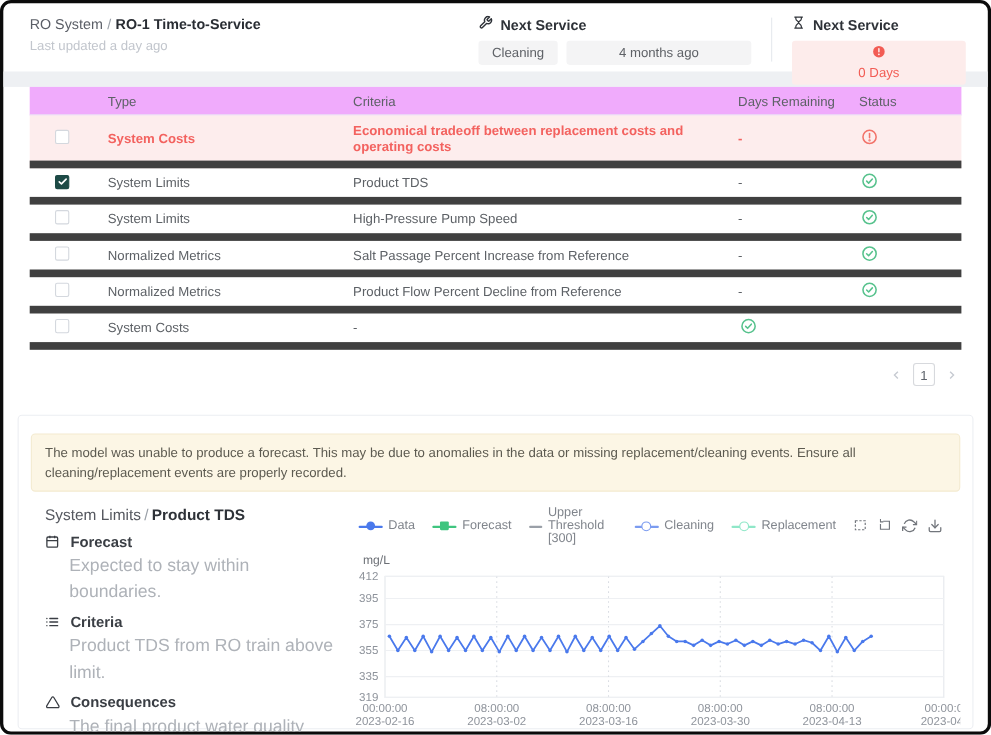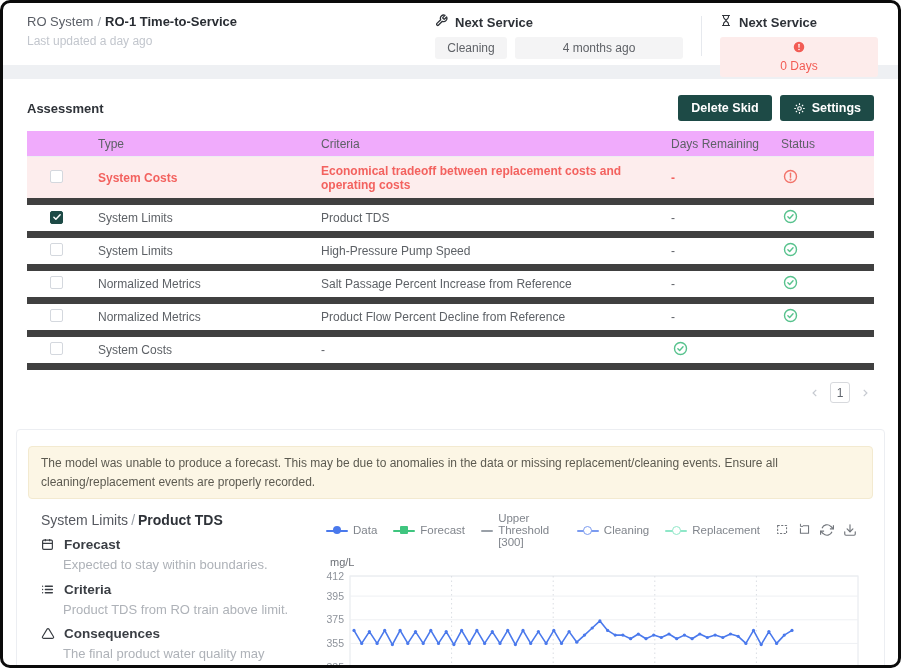--- a/index.html
+++ b/index.html
@@ -58,21 +58,21 @@
                  padding:16px 11px 6px 11px; height:286px; }
   .banner { background:#fcf6e5; border:1px solid #f3ead0; border-radius:4px; padding:7px 12px;
             font-size:12px; color:#5c5a50; line-height:1.55; margin-bottom:11px; }
   .detail-row { display:flex; }
   .left-pane { width:288px; padding:2px 10px 0 13px; flex-shrink:0; }
   .lp-crumb { font-size:14px; color:#55585f; margin-bottom:9px; }
   .lp-crumb .sep { color:#9aa0a8; margin:0 3px; }
   .lp-crumb b { color:#2e3238; }
   .section { margin-bottom:7px; }
   .sec-title { display:flex; align-items:center; gap:8px; font-size:13.5px; font-weight:bold; color:#3a3e44; }
-  .sec-body { font-size:13px; color:#aeb2b8; line-height:1.5; margin:3px 0 4px 22px; }
+  .sec-body { font-size:16px; color:#aeb2b8; line-height:1.5; margin:3px 0 4px 22px; }
 
   .chart-pane { flex:1; overflow:hidden; position:relative; }
   .legend-row { display:flex; align-items:center; font-size:11.5px; color:#80858c; gap:16px; padding:2px 2px 0 10px; }
   .legend-item { display:flex; align-items:center; gap:5px; cursor:pointer; }
   .lg-marker { position:relative; width:22px; height:10px; display:inline-block; }
   .lg-line { position:absolute; left:0; right:0; top:4.5px; height:2px; border-radius:1px; }
   .lg-dot { position:absolute; left:7px; top:1px; width:8px; height:8px; border-radius:50%; }
   .lg-sq { position:absolute; left:7px; top:1px; width:8px; height:8px; border-radius:1px; }
   .lg-hollow { position:absolute; left:6.5px; top:0.5px; width:9px; height:9px; border-radius:50%; background:#fff; border:1.8px solid; }
   .toolbox { margin-left:auto; display:flex; gap:9px; padding-right:14px; }
@@ -128,37 +128,20 @@
             <span>0 Days</span>
           </span>
         </div>
       </div>
     </div>
   </div>
 
   <div class="grayband"></div>
 
   <div class="assessment">
-    <div class="assess-head">
-      <div class="assess-title">Assessment</div>
-      <div class="btns">
-        <button class="btn">
-            <span>Delete Skid</span>
-          </button>
-        <button class="btn">
-          <span style="display:flex">
-            <svg width="13" height="13" viewBox="0 0 16 16" fill="none" stroke="#fff" stroke-width="1.4">
-                <circle cx="8" cy="8" r="2.2"></circle>
-                <path d="M8 1.6v2M8 12.4v2M1.6 8h2M12.4 8h2M3.5 3.5l1.4 1.4M11.1 11.1l1.4 1.4M12.5 3.5l-1.4 1.4M4.9 11.1l-1.4 1.4"></path>
-              </svg>
-          </span>
-          <span>Settings</span>
-        </button>
-      </div>
-    </div>
 
     <div class="tbl">
       <div class="trow head">
         <div class="cell first"></div>
         <div class="cell">Type</div>
         <div class="cell">Criteria</div>
         <div class="cell">Days Remaining</div>
         <div class="cell">Status</div>
       </div>
       <div id="table-rows">

